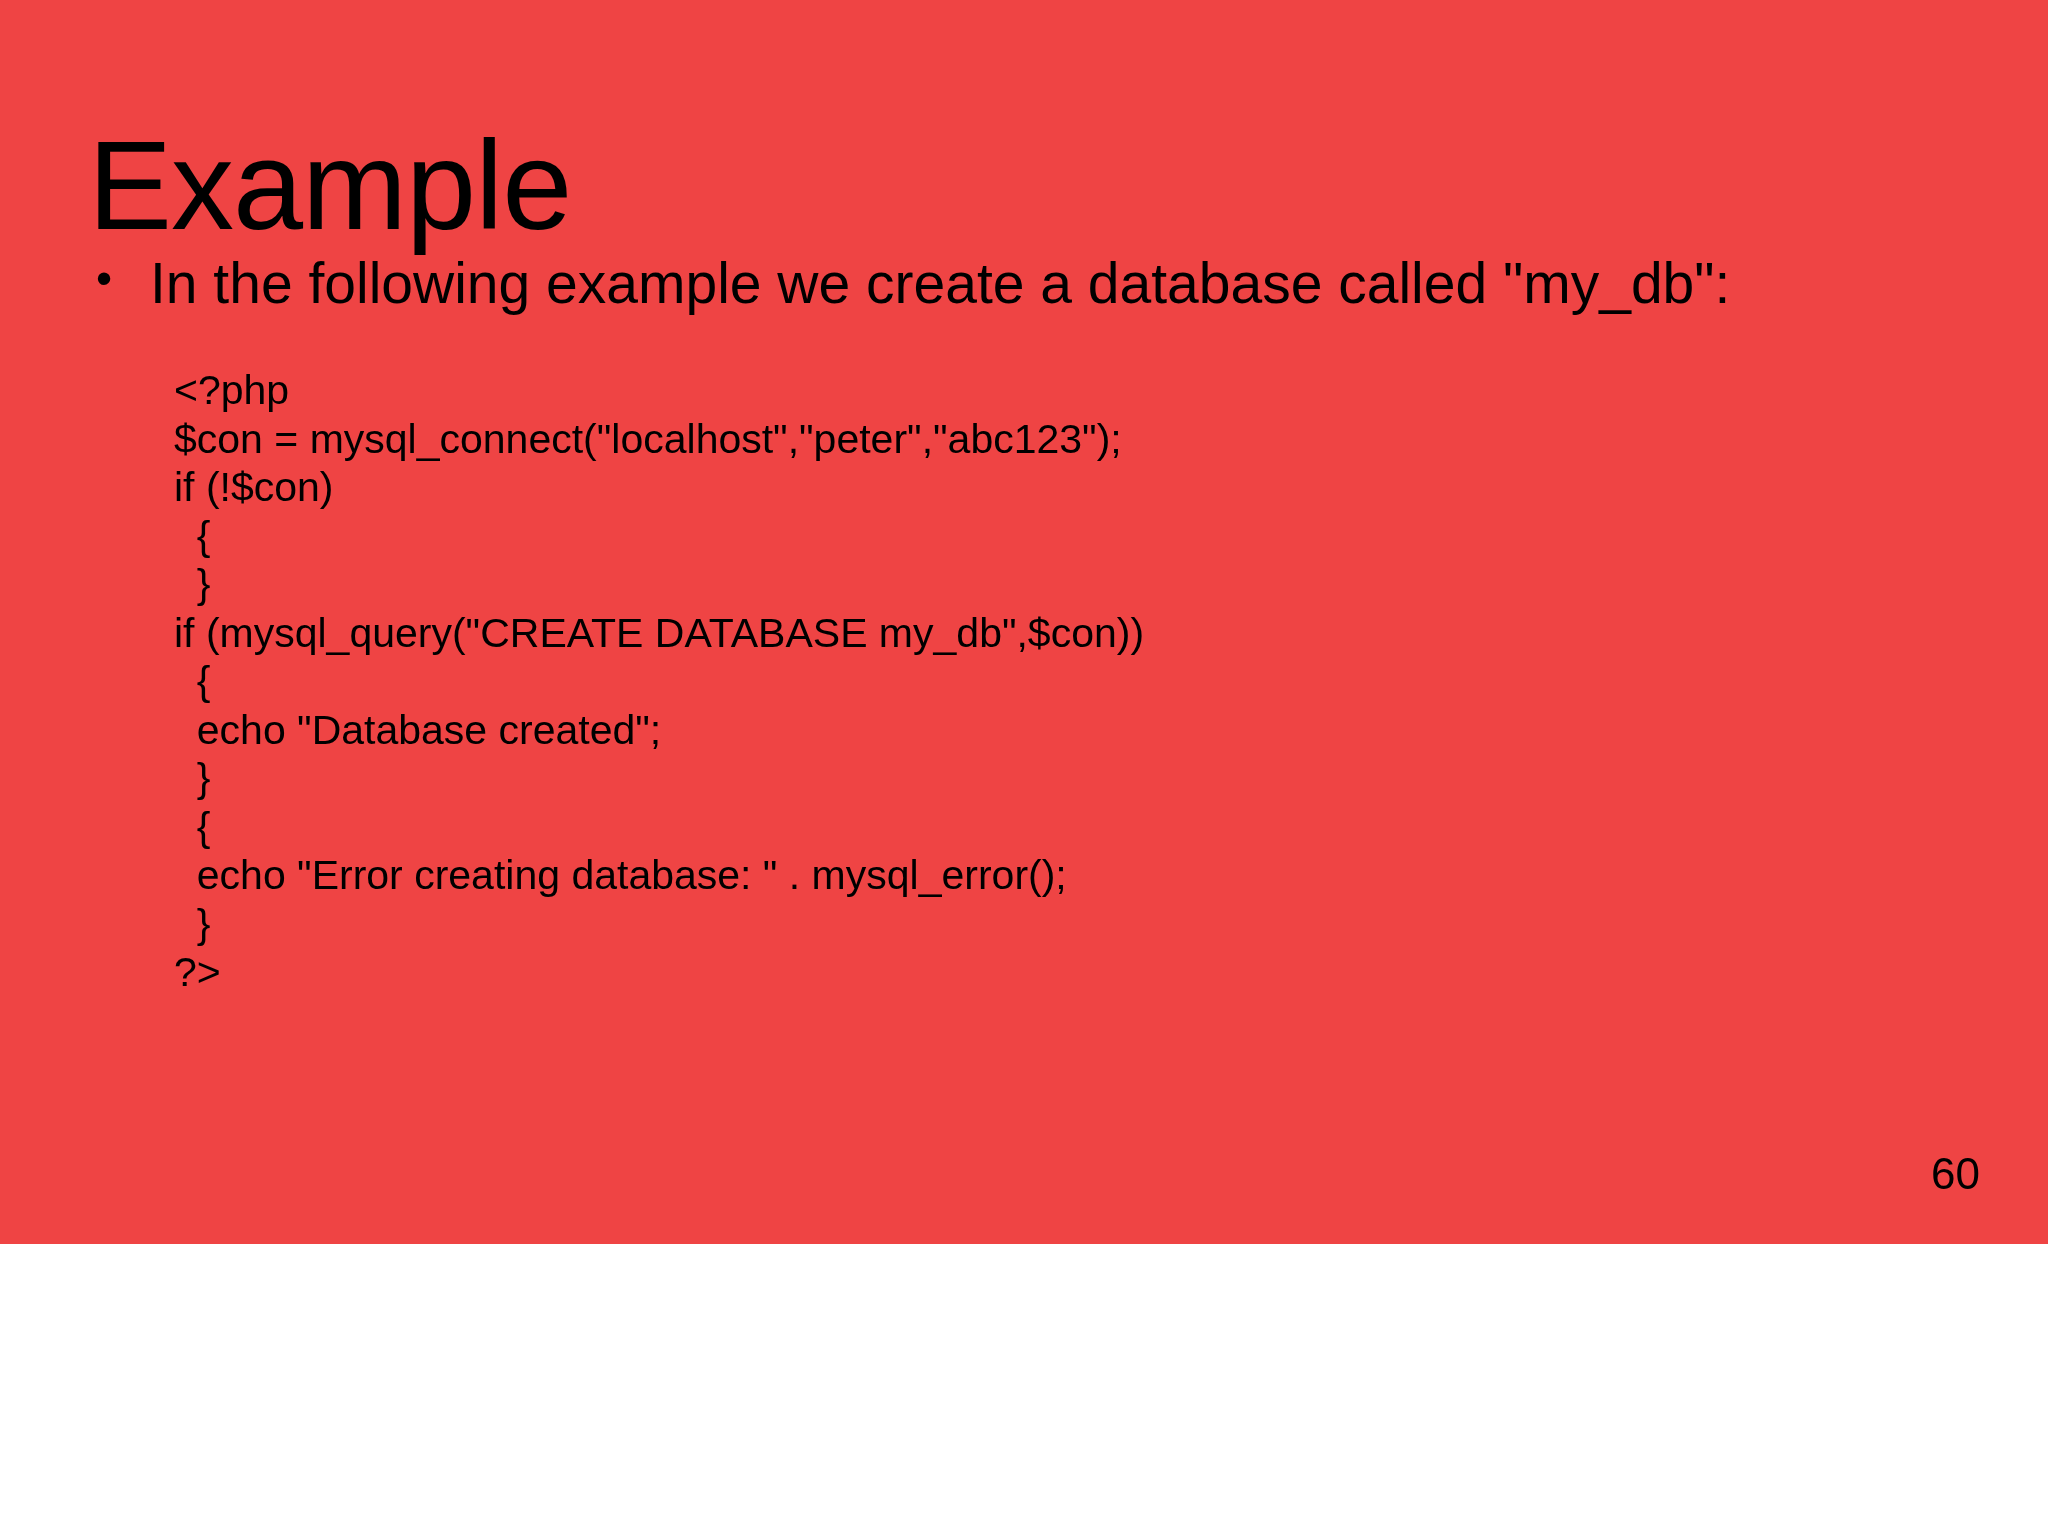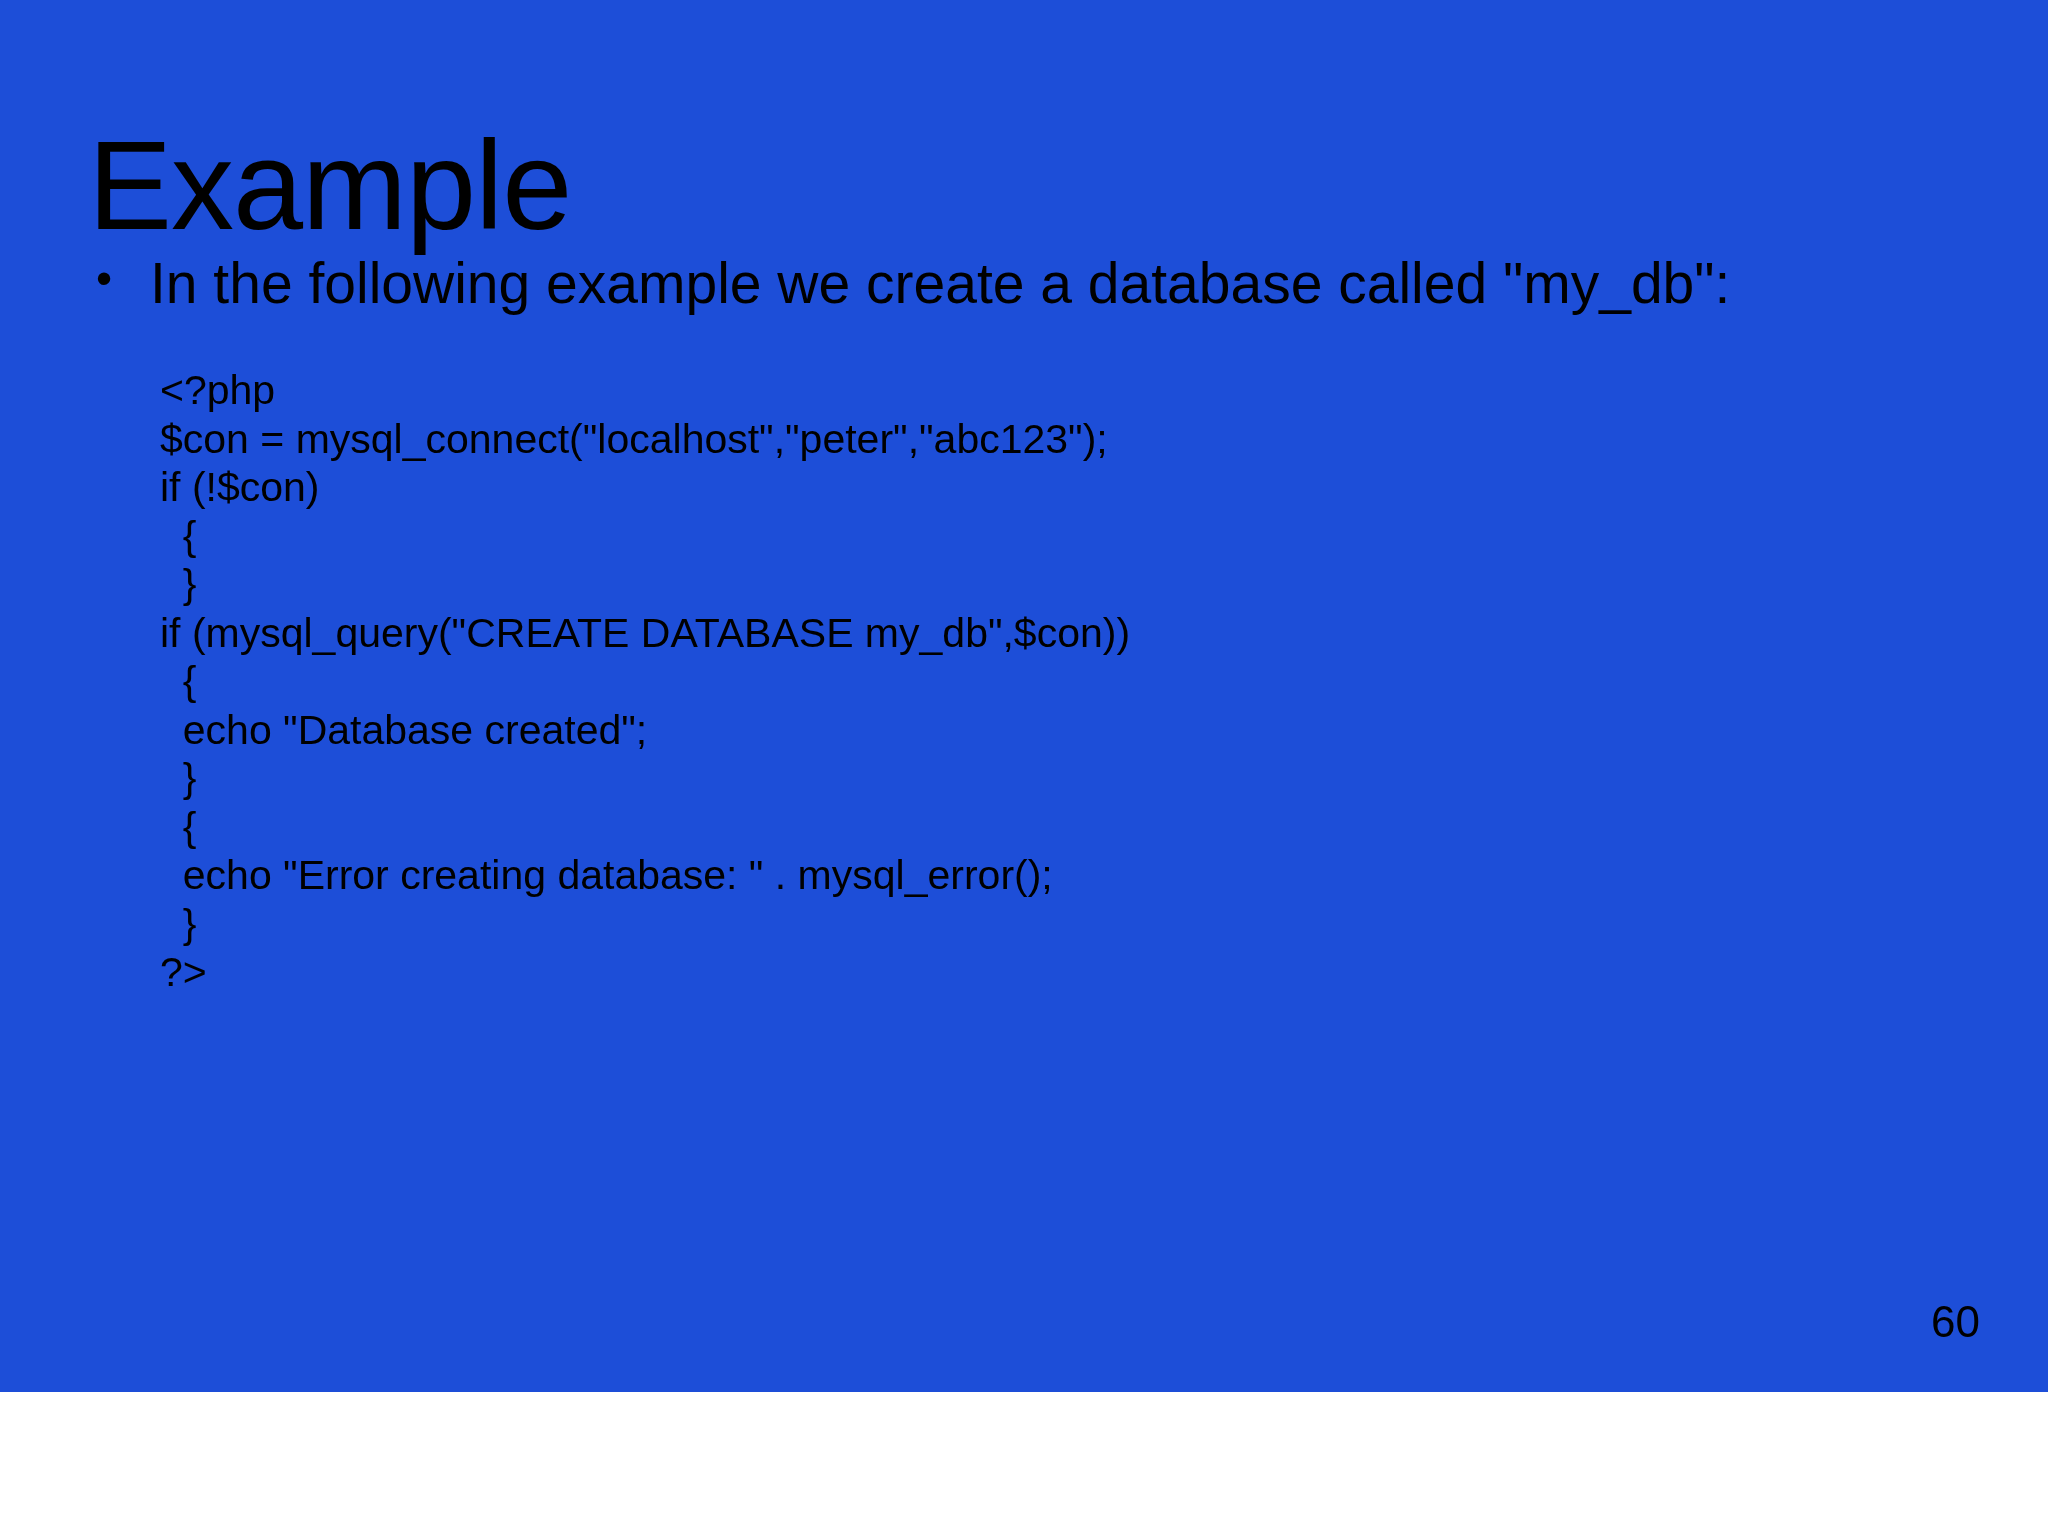--- a/index.html
+++ b/index.html
@@ -9,22 +9,22 @@
     background: #ffffff;
   }
   body {
     font-family: "Liberation Sans", sans-serif;
     color: #000000;
     -webkit-font-smoothing: antialiased;
   }
   .slide {
     position: relative;
     width: 2048px;
-    height: 1392px;
-    background: #1d4ed8;
+    height: 1244px;
+    background: #ef4444;
     overflow: hidden;
   }
 
   
   .slide-title {
     position: absolute;
     left: 88px;
     top: 34px;
     font-size: 126px;
     line-height: 1.08;
@@ -54,21 +54,21 @@
   .bullet-text {
     font-size: 57px;
     line-height: 1.0;
     color: #000000;
     white-space: nowrap;
   }
 
   
   .code-block {
     position: absolute;
-    left: 160px;
+    left: 174px;
     top: 366px;
     width: 1760px;
   }
   .code-line {
     font-family: "Liberation Sans", sans-serif;
     font-size: 41px;
     line-height: 48.5px;
     height: 48.5px;
     color: #000000;
     white-space: pre;

